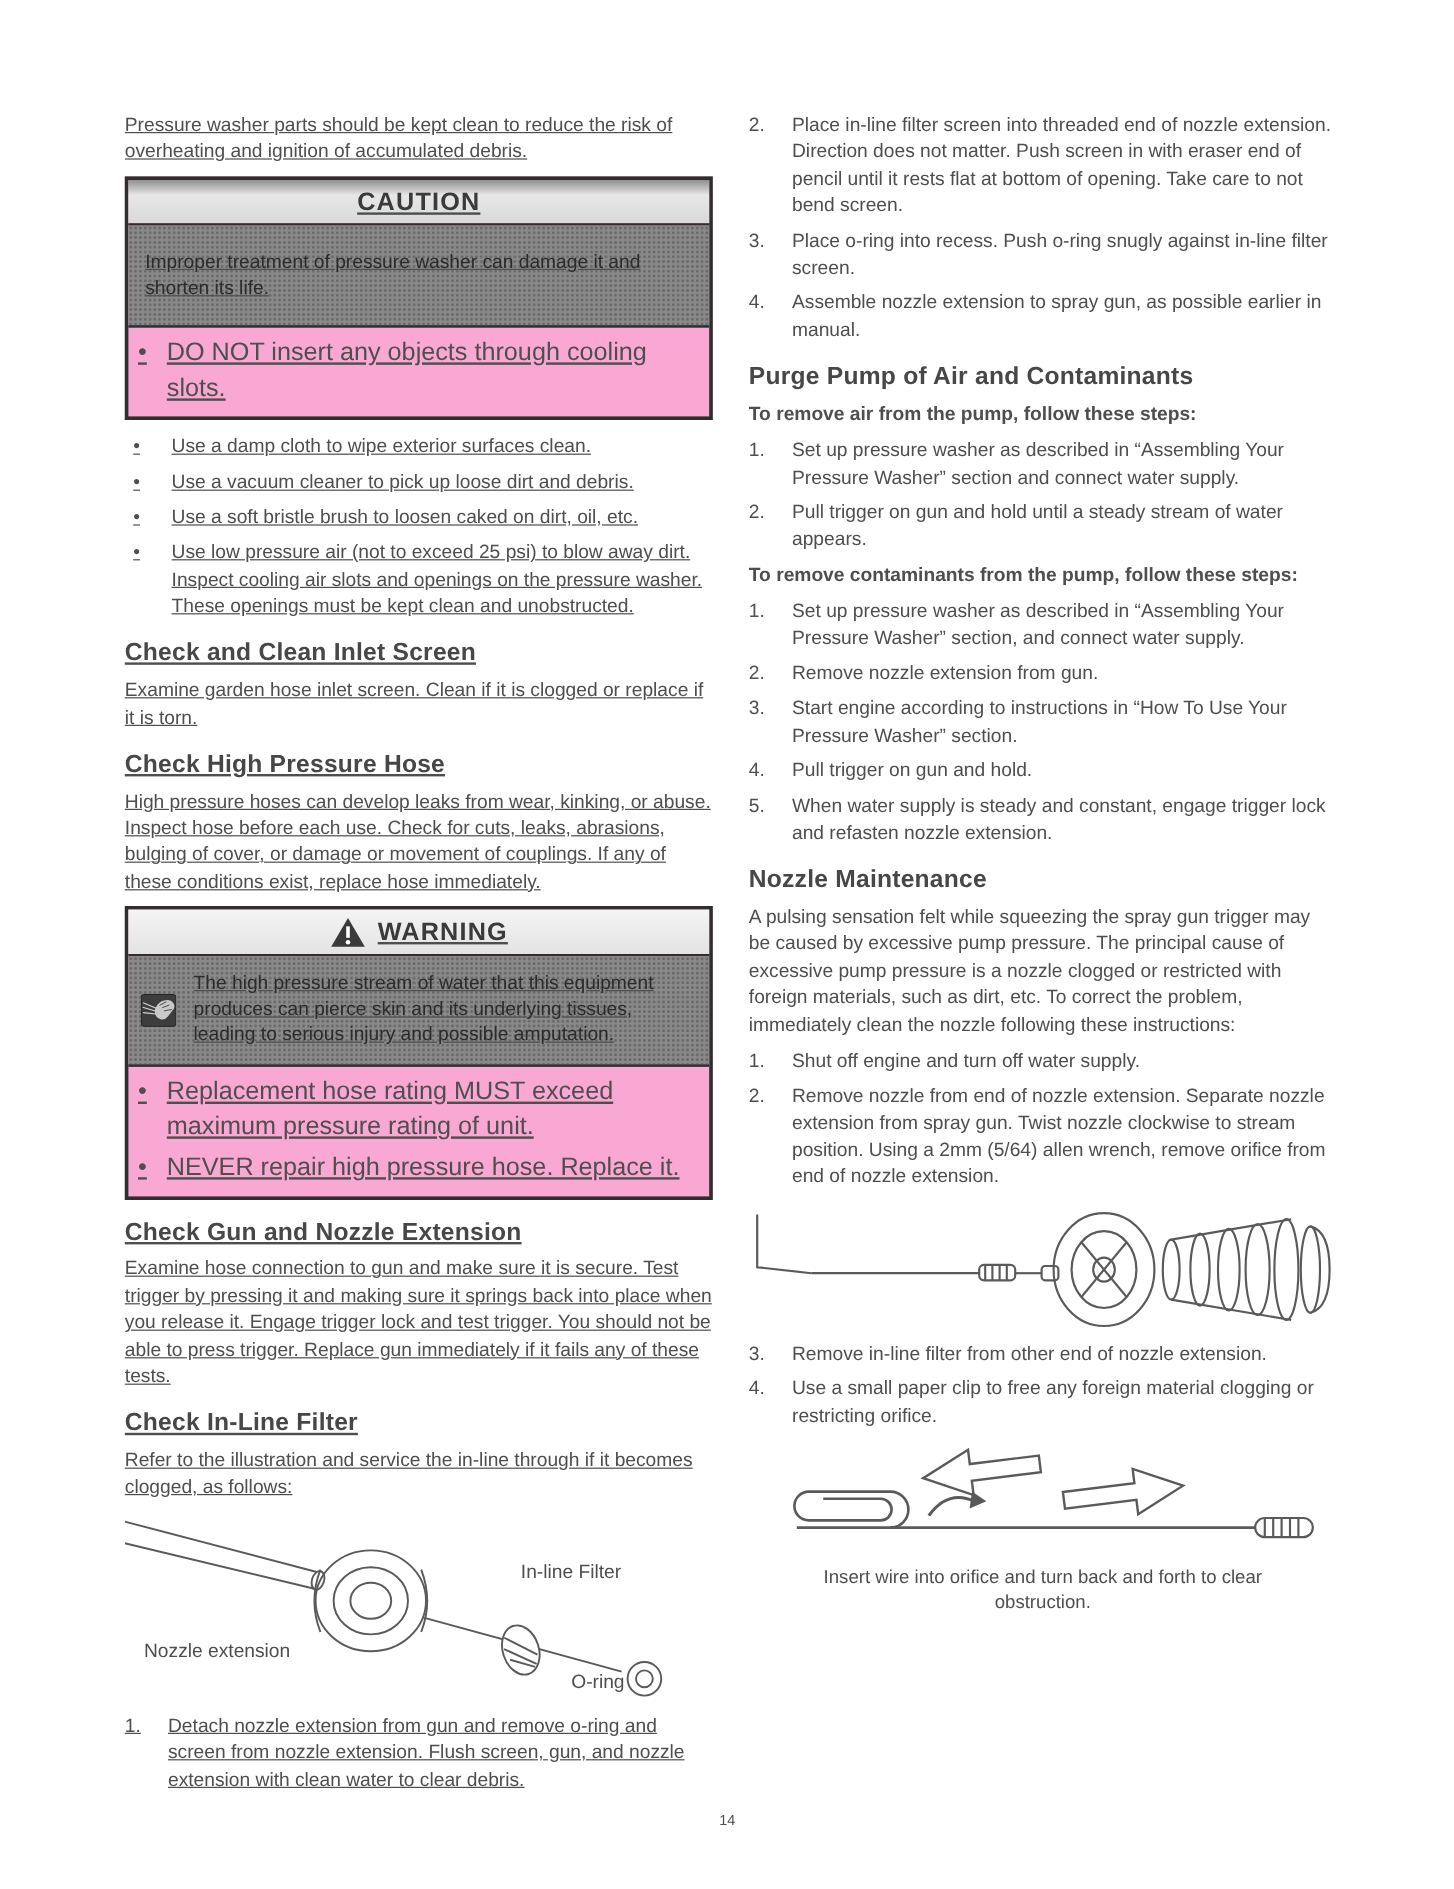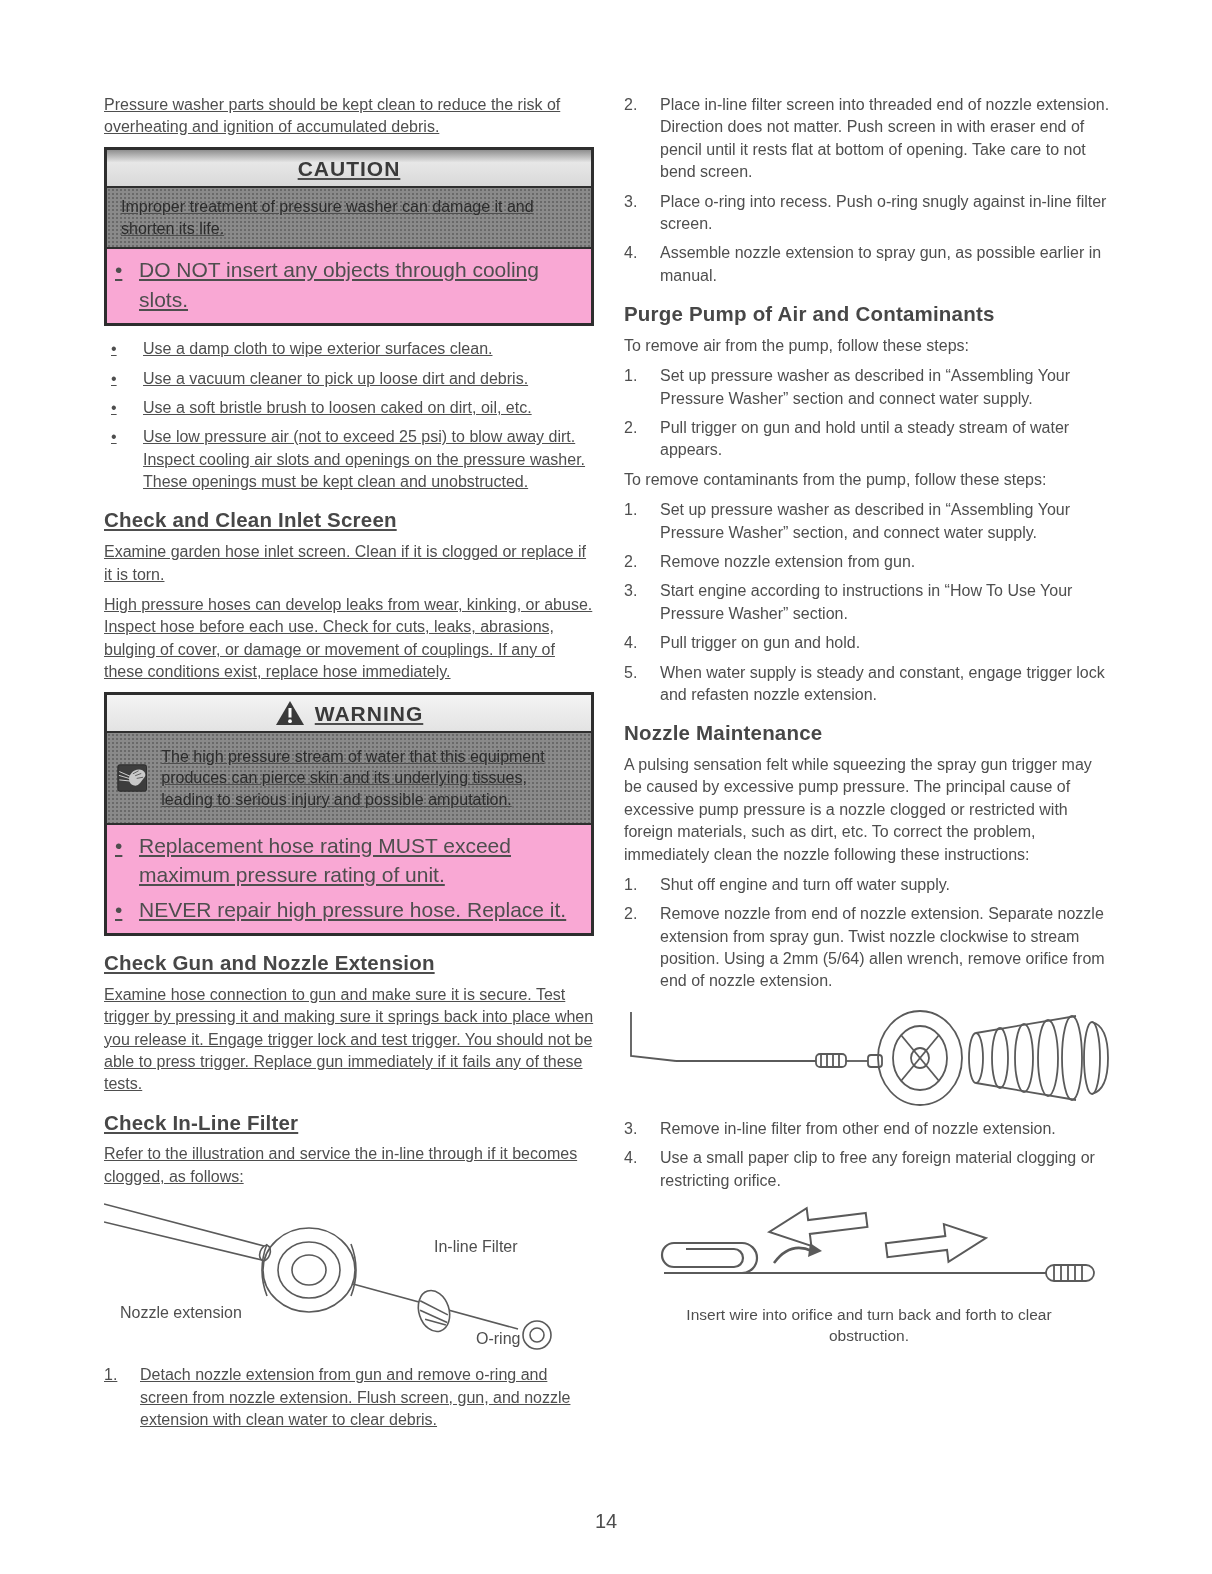--- a/index.html
+++ b/index.html
@@ -11,21 +11,21 @@
     color: #4e4e4e;
     position: relative;
     overflow: hidden;
   }
   .col { position: absolute; top: 94px; width: 490px; font-size: 16px; line-height: 1.40; }
   .col-left  { left: 104px; text-decoration: underline; }
   .col-right { left: 624px; }
 
   p.body { margin: 0 0 8px; }
   h2 { font-size: 20.5px; font-weight: 700; color: #474747; margin: 13px 0 6px; letter-spacing: .2px; }
-  .bold-intro { font-weight: 400; margin: 9px 0 7px; }
+  .bold-intro { font-weight: 700; margin: 9px 0 7px; }
 
   .bullets { margin: 2px 0 4px; }
   .bullet { display: flex; margin: 0 0 7px; }
   .bullet::before { content: "•"; flex: 0 0 32px; padding-left: 7px; }
 
   .nstep { display: flex; margin: 0 0 7px; }
   .nstep .n { flex: 0 0 36px; }
   .nstep .t { flex: 1; }
 
   .alert-box { border: 3px solid #2e2e2e; margin: 3px 0 12px; background: #f9a8d4; }
@@ -35,36 +35,36 @@
     padding: 4px 0 3px;
     background: linear-gradient(180deg, #8f8f8f 0%, #e7e7e7 35%, #d9d9d9 100%);
     border-bottom: 2px solid #2e2e2e;
   }
   .warning .alert-title { background: linear-gradient(180deg, #f4f4f4, #e3e3e3); }
   .alert-shade {
     background-color: #8a8a8a;
     background-image: radial-gradient(#696969 1px, rgba(0,0,0,0) 1.35px);
     background-size: 4px 4px;
     color: #2b2b2b;
-    padding: 8px 14px;
+    padding: 20px 14px;
     font-size: 16px; line-height: 1.35;
     border-bottom: 2px solid #2e2e2e;
   }
   .warning .alert-shade { display: flex; gap: 14px; align-items: center; padding: 8px 10px; }
   .alert-bullets { padding: 6px 10px 4px 2px; font-size: 21px; }
   .alert-bullets .bullet { margin-bottom: 5px; }
   .alert-bullets .bullet::before { flex-basis: 24px; padding-left: 6px; }
 
   .illus { position: relative; margin: 4px 0 8px; }
   .illus svg { display: block; }
   .illus .lbl { position: absolute; font-size: 16px; color: #4e4e4e; white-space: nowrap; }
 
   .caption { text-align: center; font-size: 15.5px; margin: 0 40px 0; line-height: 1.35; }
 
-  .page-number { position: absolute; top: 1510px; left: 0; width: 100%; text-align: center; font-size: 20px; color: #4e4e4e; }
+  .page-number { position: absolute; top: 1510px; left: 0; width: 100%; text-align: center; font-size: 12px; color: #4e4e4e; }
 </style>
 </head>
 <body>
 
 <div>
 
   <div class="col col-left">
 
     <p class="body">Pressure washer parts should be kept clean to reduce the risk of overheating and ignition of accumulated debris.</p>
 
@@ -91,20 +91,21 @@
           <span>Use a soft bristle brush to loosen caked on dirt, oil, etc.</span>
         </div>
       <div class="bullet">
           <span>Use low pressure air (not to exceed 25 psi) to blow away dirt. Inspect cooling air slots and openings on the pressure washer. These openings must be kept clean and unobstructed.</span>
         </div>
     </div>
 
     <h2>Check and Clean Inlet Screen</h2>
     <p class="body">Examine garden hose inlet screen. Clean if it is clogged or replace if it is torn.</p>
 
+    <h2>Check High Pressure Hose</h2>
     <p class="body">High pressure hoses can develop leaks from wear, kinking, or abuse. Inspect hose before each use. Check for cuts, leaks, abrasions, bulging of cover, or damage or movement of couplings. If any of these conditions exist, replace hose immediately.</p>
 
     <div class="alert-box warning">
       <div class="alert-title">
         <svg width="30" height="26" viewBox="0 0 30 26">
           <path d="M15 1 L29 25 L1 25 Z" fill="#3a3a3a"></path>
           <rect x="13.5" y="8" width="3" height="9.5" fill="#ffffff"></rect>
           <circle cx="15" cy="21.2" r="1.9" fill="#ffffff"></circle>
         </svg>
         <span>WARNING</span>

